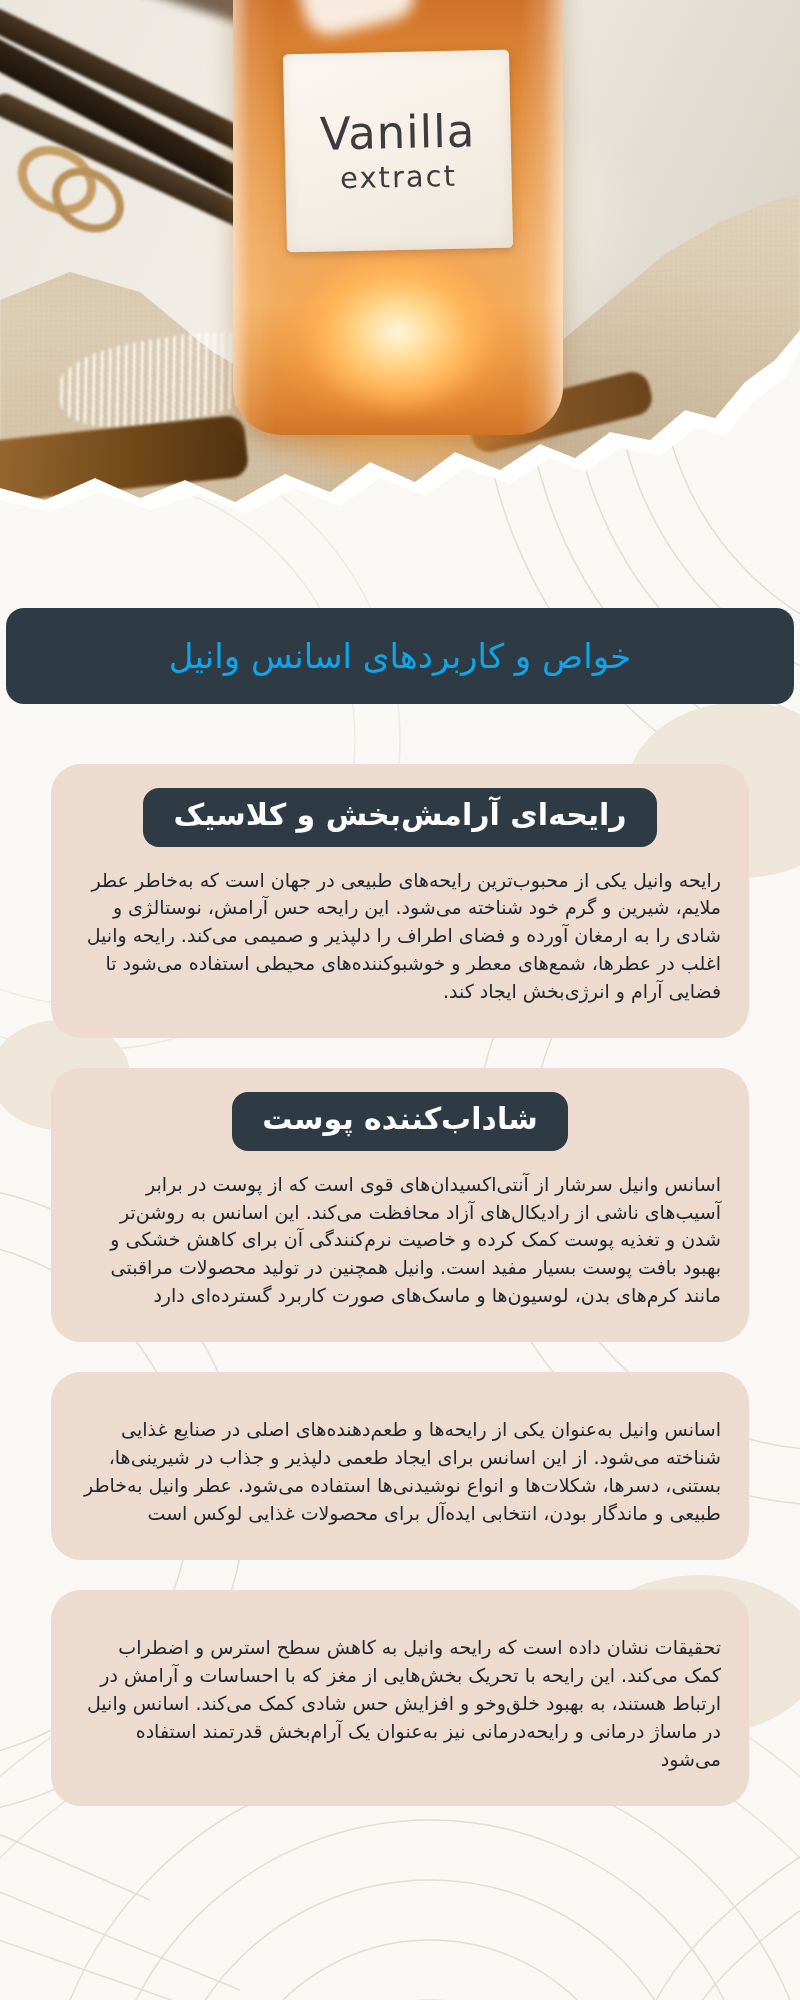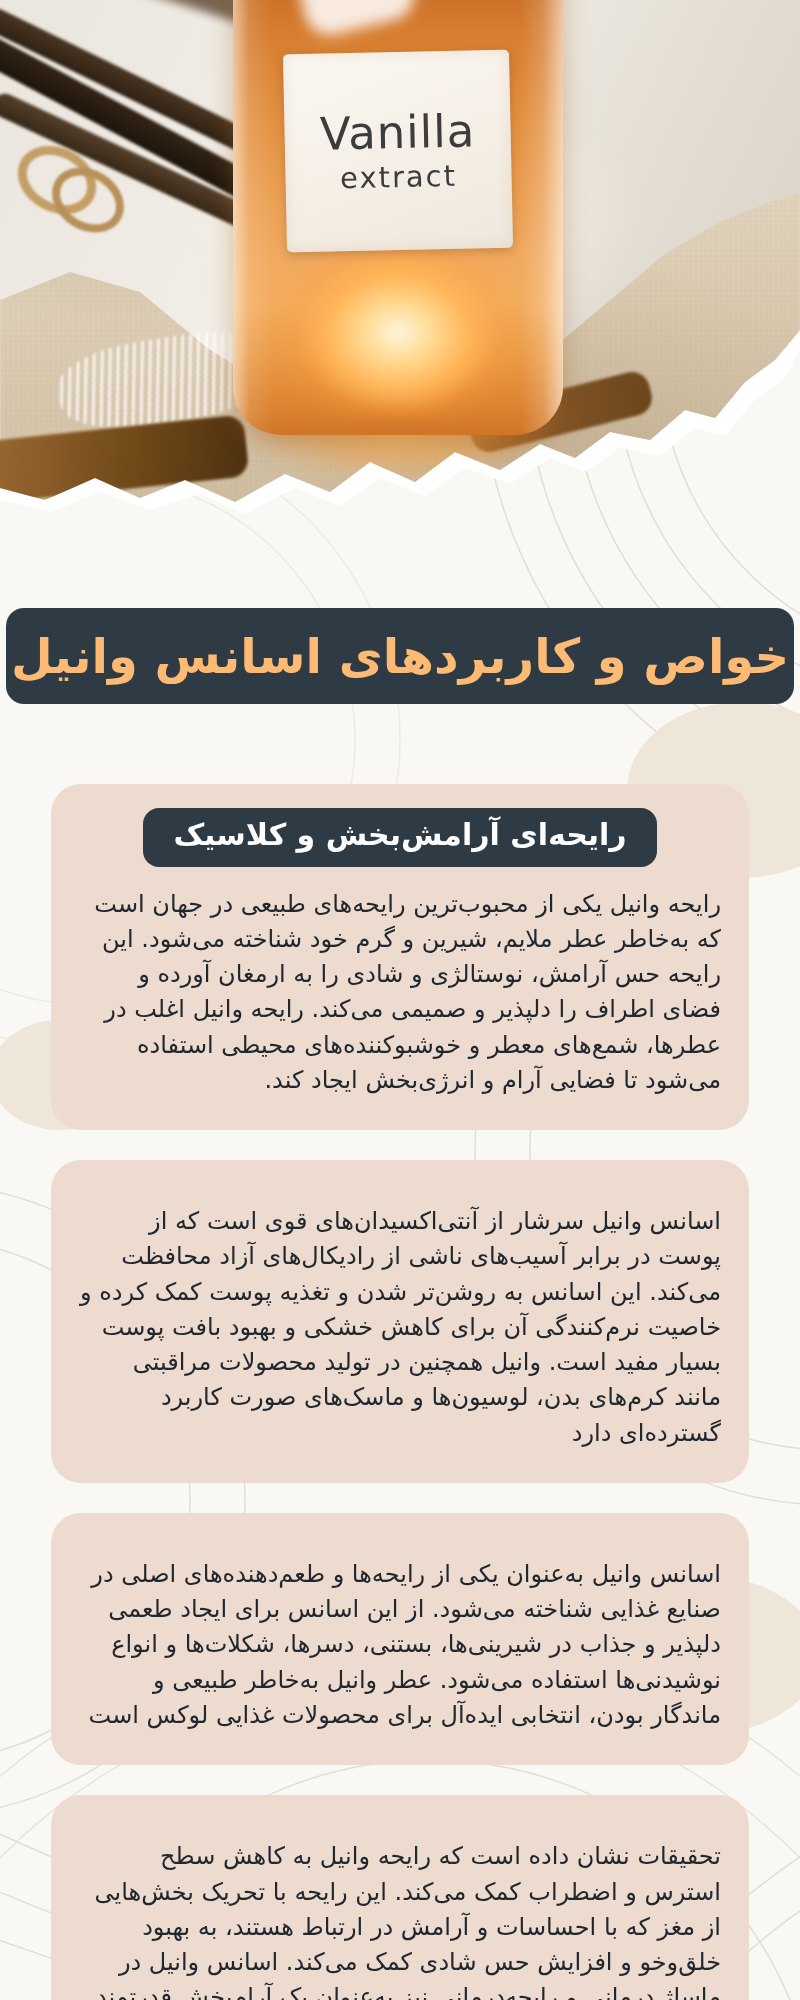--- a/index.html
+++ b/index.html
@@ -65,36 +65,36 @@
     background:linear-gradient(160deg,#fbf7f1,#efe7dc);transform:rotate(-1.2deg);
     box-shadow:0 3px 10px rgba(90,50,20,.28), inset 0 0 14px rgba(160,120,80,.14);
     display:flex;flex-direction:column;align-items:center;justify-content:center;gap:8px;}
   .label-title{font-size:45px;color:#3c3c3e;letter-spacing:1px;line-height:1;}
   .label-sub{font-size:29px;color:#3c3c3e;letter-spacing:2px;line-height:1;}
   
   .content{position:relative;z-index:1;direction:rtl;}
   .banner{
     margin:608px 6px 0;height:96px;border-radius:18px;background:var(--dark,#2e3b44);
     display:flex;align-items:center;justify-content:center;
-    color:#fdba74;font-size:48px;font-weight:bold;line-height:1;
+    color:#0ea5e9;font-size:34px;font-weight:normal;line-height:1;
   }
   .card{
     width:698px;margin:30px auto 0;background:var(--card_bg,#ecdbce);
     border-radius:30px;padding:24px 0 32px;
   }
-  .card.first{margin-top:80px;}
+  .card.first{margin-top:60px;}
   .pill{
     margin:0 auto;width:fit-content;max-width:620px;
     background:var(--dark,#2e3b44);color:#fdfdfd;
     font-size:30px;font-weight:bold;line-height:1.15;
     padding:10px 30px 14px;border-radius:16px;text-align:center;
   }
   .body-text{
     margin:20px 28px 0;color:var(--body_text,#21272e);
-    font-size:24px;line-height:1.47;text-align:right;
+    font-size:19px;line-height:1.47;text-align:right;
   }
 </style>
 </head>
 <body>
 
 <div class="page">
 
   <svg class="decor" viewBox="0 0 800 2000" width="800" height="2000">
     <g fill="none" stroke="#e1ded7" stroke-width="1.5">
       <circle cx="960" cy="360" r="300"></circle>
@@ -156,20 +156,21 @@
   <div class="content">
 
     <div class="banner">خواص و کاربردهای اسانس وانیل</div>
 
     <div class="card first">
       <div class="pill">رایحه‌ای آرامش‌بخش و کلاسیک</div>
       <div class="body-text">رایحه وانیل یکی از محبوب‌ترین رایحه‌های طبیعی در جهان است که به‌خاطر عطر ملایم، شیرین و گرم خود شناخته می‌شود. این رایحه حس آرامش، نوستالژی و شادی را به ارمغان آورده و فضای اطراف را دلپذیر و صمیمی می‌کند. رایحه وانیل اغلب در عطرها، شمع‌های معطر و خوشبوکننده‌های محیطی استفاده می‌شود تا فضایی آرام و انرژی‌بخش ایجاد کند.</div>
     </div>
 
     <div class="card">
+      <div class="pill">شاداب‌کننده پوست</div>
       <div class="body-text">اسانس وانیل سرشار از آنتی‌اکسیدان‌های قوی است که از پوست در برابر آسیب‌های ناشی از رادیکال‌های آزاد محافظت می‌کند. این اسانس به روشن‌تر شدن و تغذیه پوست کمک کرده و خاصیت نرم‌کنندگی آن برای کاهش خشکی و بهبود بافت پوست بسیار مفید است. وانیل همچنین در تولید محصولات مراقبتی مانند کرم‌های بدن، لوسیون‌ها و ماسک‌های صورت کاربرد گسترده‌ای دارد</div>
     </div>
 
     <div class="card">
       <div class="body-text">اسانس وانیل به‌عنوان یکی از رایحه‌ها و طعم‌دهنده‌های اصلی در صنایع غذایی شناخته می‌شود. از این اسانس برای ایجاد طعمی دلپذیر و جذاب در شیرینی‌ها، بستنی، دسرها، شکلات‌ها و انواع نوشیدنی‌ها استفاده می‌شود. عطر وانیل به‌خاطر طبیعی و ماندگار بودن، انتخابی ایده‌آل برای محصولات غذایی لوکس است</div>
     </div>
 
     <div class="card">
       <div class="body-text">تحقیقات نشان داده است که رایحه وانیل به کاهش سطح استرس و اضطراب کمک می‌کند. این رایحه با تحریک بخش‌هایی از مغز که با احساسات و آرامش در ارتباط هستند، به بهبود خلق‌وخو و افزایش حس شادی کمک می‌کند. اسانس وانیل در ماساژ درمانی و رایحه‌درمانی نیز به‌عنوان یک آرام‌بخش قدرتمند استفاده می‌شود</div>
     </div>

